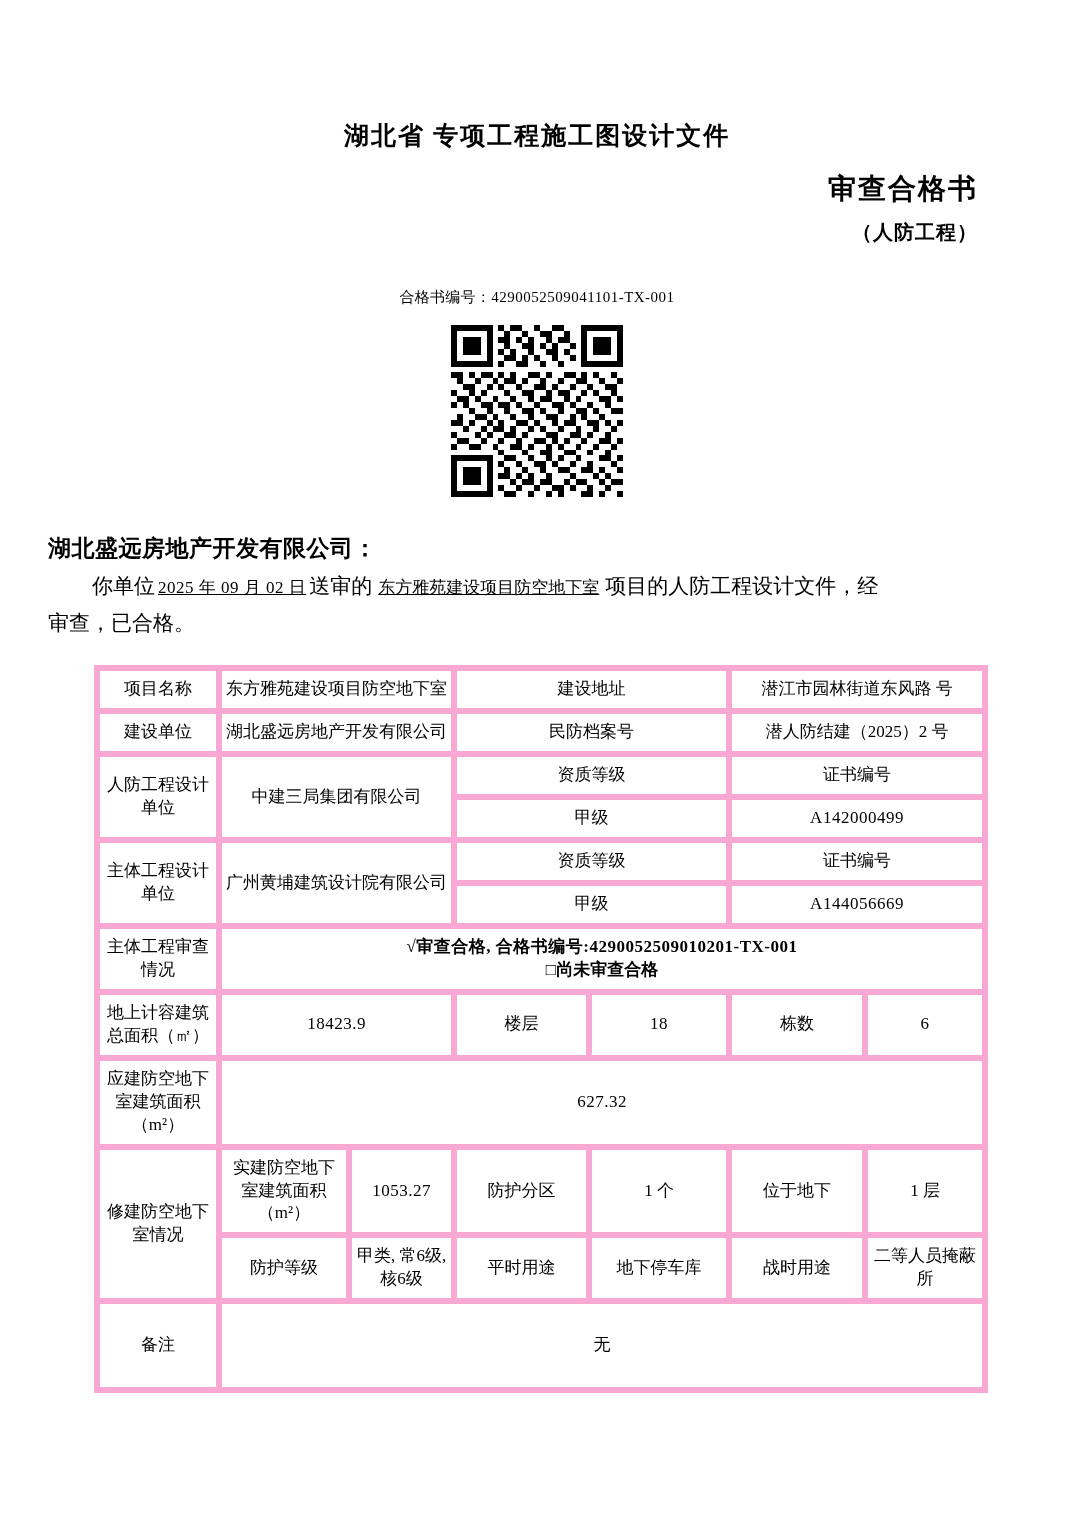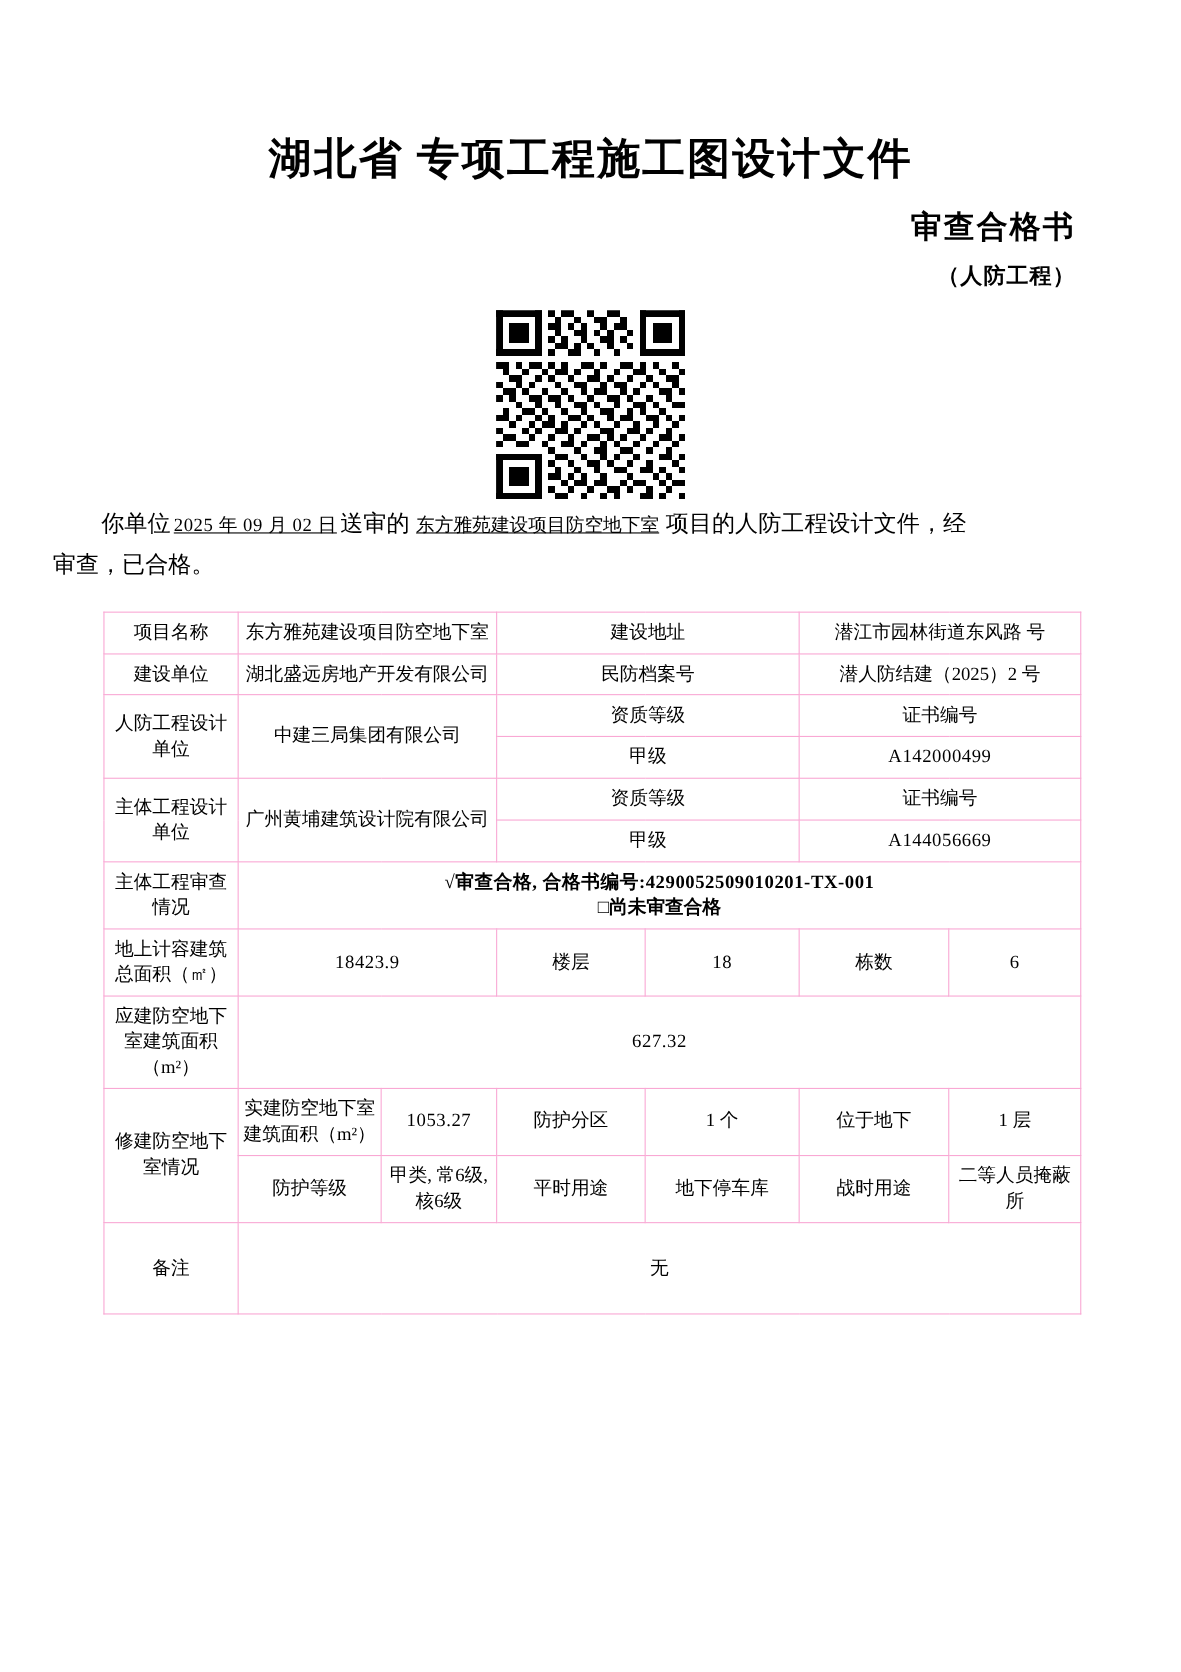--- a/index.html
+++ b/index.html
@@ -17,21 +17,21 @@
   }
   .page {
     width: 1074px;
     height: 1520px;
     box-sizing: border-box;
     padding: 0 96px;
     position: relative;
   }
   .title-1 {
     text-align: center;
-    font-size: 39px;
+    font-size: 25px;
     font-weight: bold;
     letter-spacing: 2px;
     margin-top: 120px;
     line-height: 1.3;
   }
   .title-2 {
     text-align: right;
     font-size: 28px;
     font-weight: bold;
     letter-spacing: 2px;
@@ -91,21 +91,21 @@
     padding: 0 6px;
   }
   table.main {
     border-collapse: collapse;
     width: 888px;
     margin-top: 24px;
     margin-left: -2px;
     table-layout: fixed;
   }
   table.main td {
-    border: 1px solid #f9a8d4;
+    border: 6px solid #f9a8d4;
     font-size: 17px;
     text-align: center;
     vertical-align: middle;
     padding: 7px 4px;
     line-height: 1.35;
   }
   .h-label {
     width: 120px;
   }
   .num {
@@ -119,20 +119,23 @@
 </style>
 </head>
 <body>
 
 <div class="page">
 
   <div class="title-1">湖北省 专项工程施工图设计文件</div>
   <div class="title-2">审查合格书</div>
   <div class="title-3">（人防工程）</div>
 
+  <div class="cert-no">
+    <span>合格书编号：</span><span class="num">4290052509041101-TX-001</span>
+  </div>
 
   <div class="qr-wrap">
     <svg class="qr" viewBox="0 0 29 29" shape-rendering="crispEdges">
       <rect width="29" height="29" fill="#fff"></rect>
       <g fill="#000">
         <rect x="0" y="0" width="7" height="1"></rect>
           <rect x="0" y="0" width="1" height="7"></rect>
         <rect x="6" y="0" width="1" height="7"></rect>
           <rect x="0" y="6" width="7" height="1"></rect>
         <rect x="2" y="2" width="3" height="3"></rect>
@@ -358,20 +361,21 @@
           <rect x="13" y="28" width="1" height="1"></rect>
           <rect x="16" y="28" width="1" height="1"></rect>
           <rect x="18" y="28" width="1" height="1"></rect>
           <rect x="22" y="28" width="2" height="1"></rect>
           <rect x="25" y="28" width="1" height="1"></rect>
           <rect x="28" y="28" width="1" height="1"></rect>
       </g>
     </svg>
   </div>
 
+  <div class="recipient">湖北盛远房地产开发有限公司：</div>
 
   <div class="body-para">
     <span class="indent"></span><span>你单位</span><span class="ul num">2025 年 09 月 02 日</span><span>送审的</span><span class="ul-wide">东方雅苑建设项目防空地下室</span><span>项目的人防工程设计文件，经</span><br>
     <span>审查，已合格。</span>
   </div>
 
   <table class="main">
     <colgroup>
       <col style="width:122px">
       <col style="width:130px">

